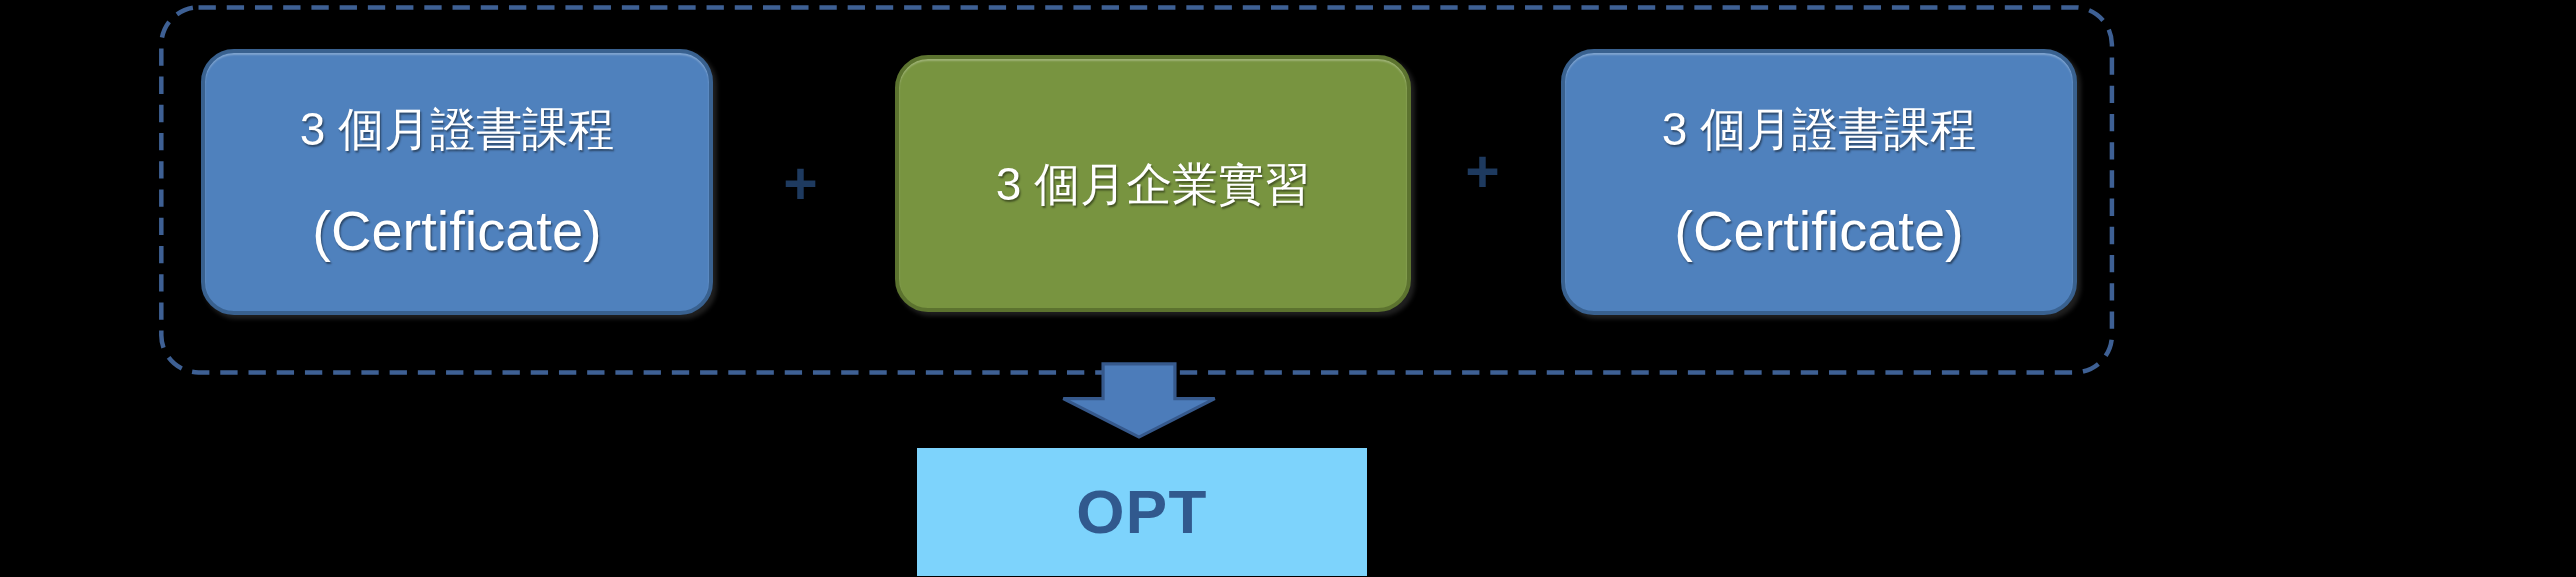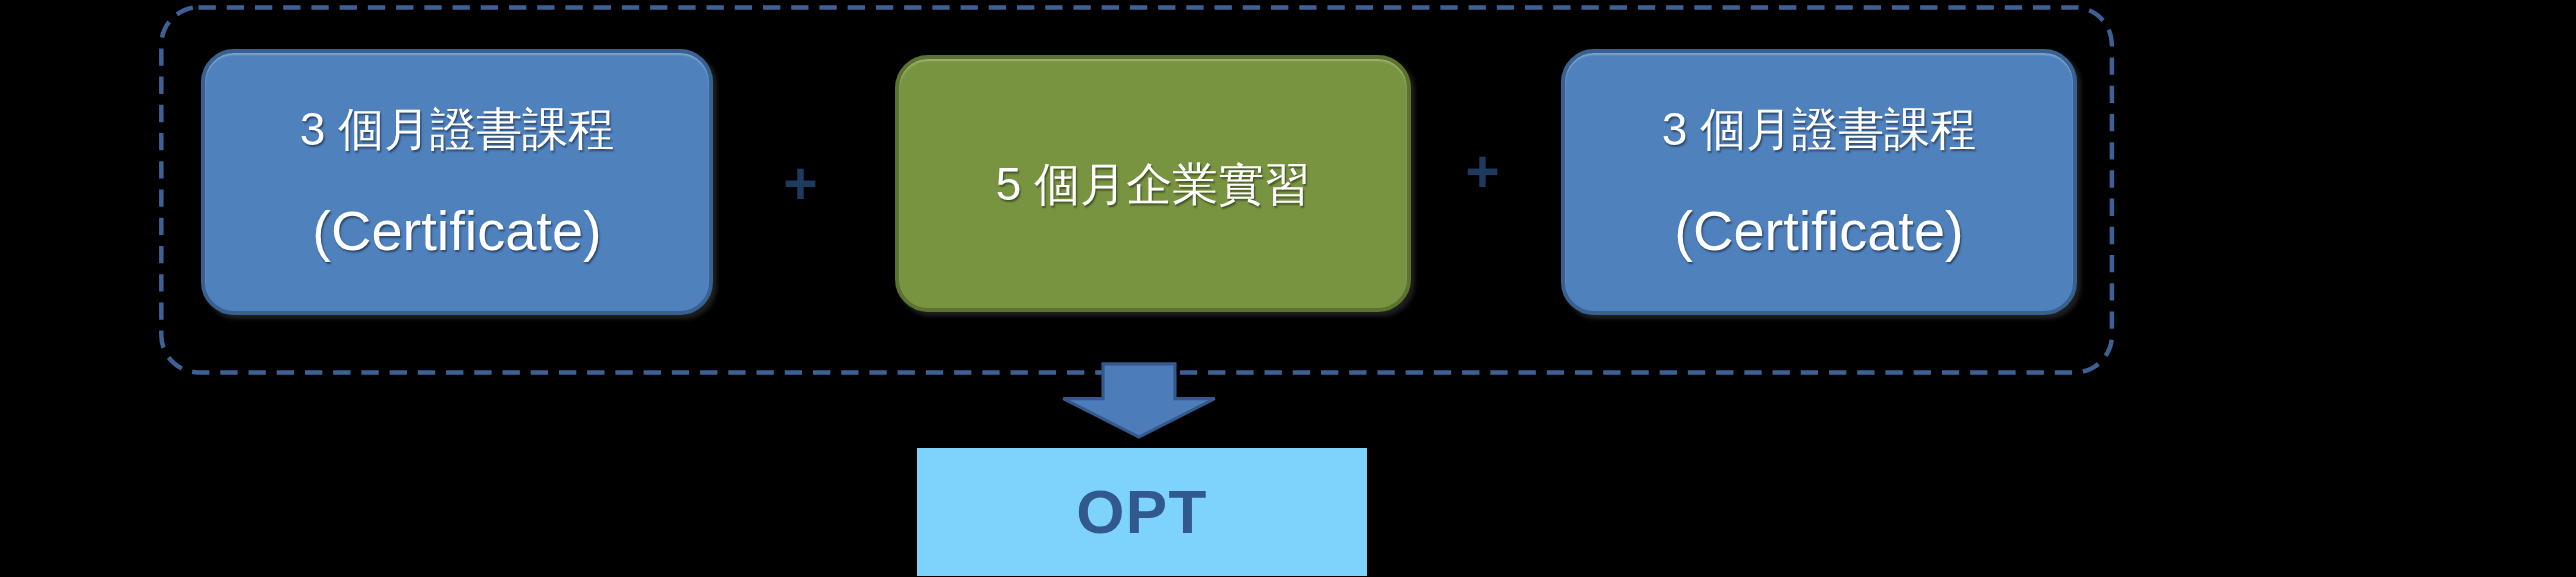--- a/index.html
+++ b/index.html
@@ -90,21 +90,21 @@
   </svg>
 
   <div class="course-box box-certificate-1" style="background-color: rgb(79, 129, 189); border-color: rgb(57, 97, 143);">
     <div class="box-line line1" style="color: rgb(255, 255, 255);">3 個月證書課程</div>
     <div class="box-line line2" style="color: rgb(255, 255, 255);">(Certificate)</div>
   </div>
 
   <div class="plus plus-1" style="color: rgb(30, 58, 95);">+</div>
 
   <div class="course-box box-internship" style="background-color: rgb(120, 148, 64); border-color: rgb(92, 115, 47);">
-    <div class="box-line line1" style="color: rgb(255, 255, 255);">5 個月企業實習</div>
+    <div class="box-line line1" style="color: rgb(255, 255, 255);">3 個月企業實習</div>
   </div>
 
   <div class="plus plus-2" style="color: rgb(30, 58, 95);">+</div>
 
   <div class="course-box box-certificate-2" style="background-color: rgb(79, 129, 189); border-color: rgb(57, 97, 143);">
     <div class="box-line line1" style="color: rgb(255, 255, 255);">3 個月證書課程</div>
     <div class="box-line line2" style="color: rgb(255, 255, 255);">(Certificate)</div>
   </div>
 
   <svg class="arrow-svg" width="154" height="77" viewBox="0 0 240 120">

